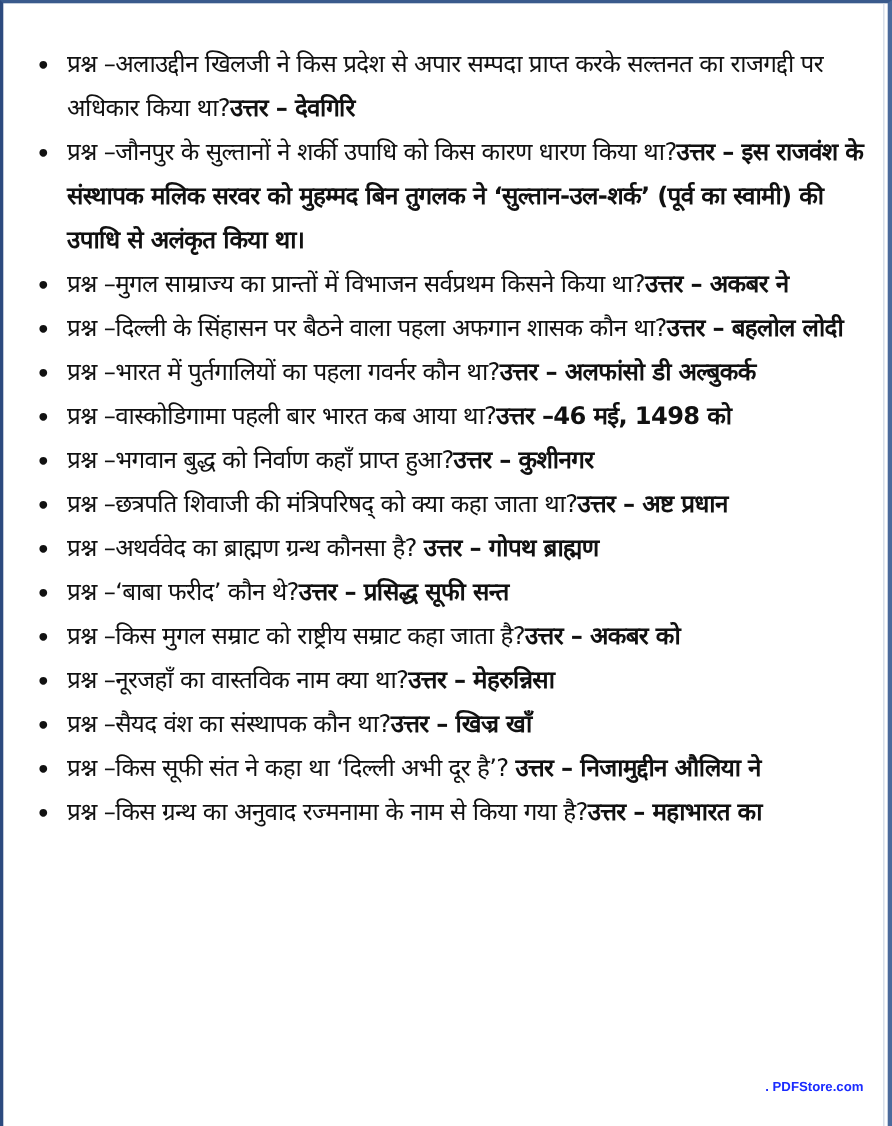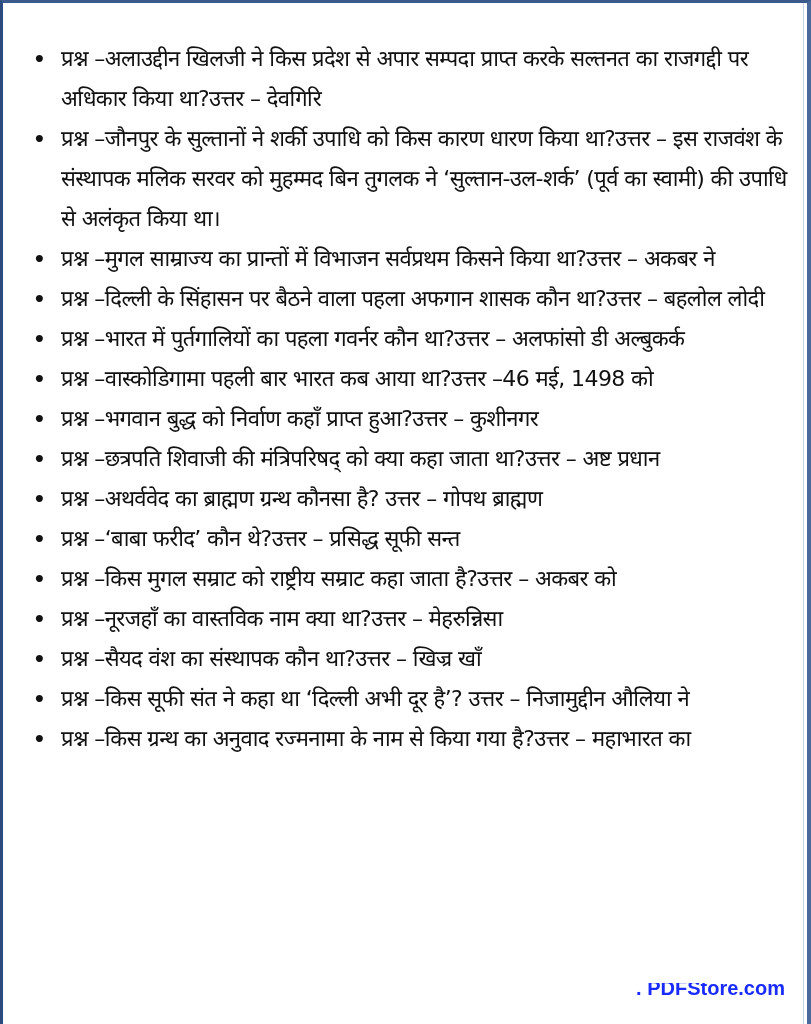--- a/index.html
+++ b/index.html
@@ -61,32 +61,32 @@
     font-weight: bold;
     font-size: 20px;
   }
   .qa-item .q-label {
     font-weight: normal;
   }
   .qa-item .q-text {
     font-weight: normal;
   }
   .qa-item .a-label {
-    font-weight: normal;
+    font-weight: bold;
   }
   .qa-item .a-text {
-    font-weight: normal;
+    font-weight: bold;
   }
   .watermark {
     position: absolute;
     right: 22px;
     top: 980px;
     font-family: "Liberation Sans", sans-serif;
     font-weight: bold;
-    font-size: 20px;
+    font-size: 12px;
     color: #1a2bff;
     height: 12px;
     overflow: hidden;
     line-height: 10px;
   }
 </style>
 </head>
 <body>
 
 <div class="frame">

